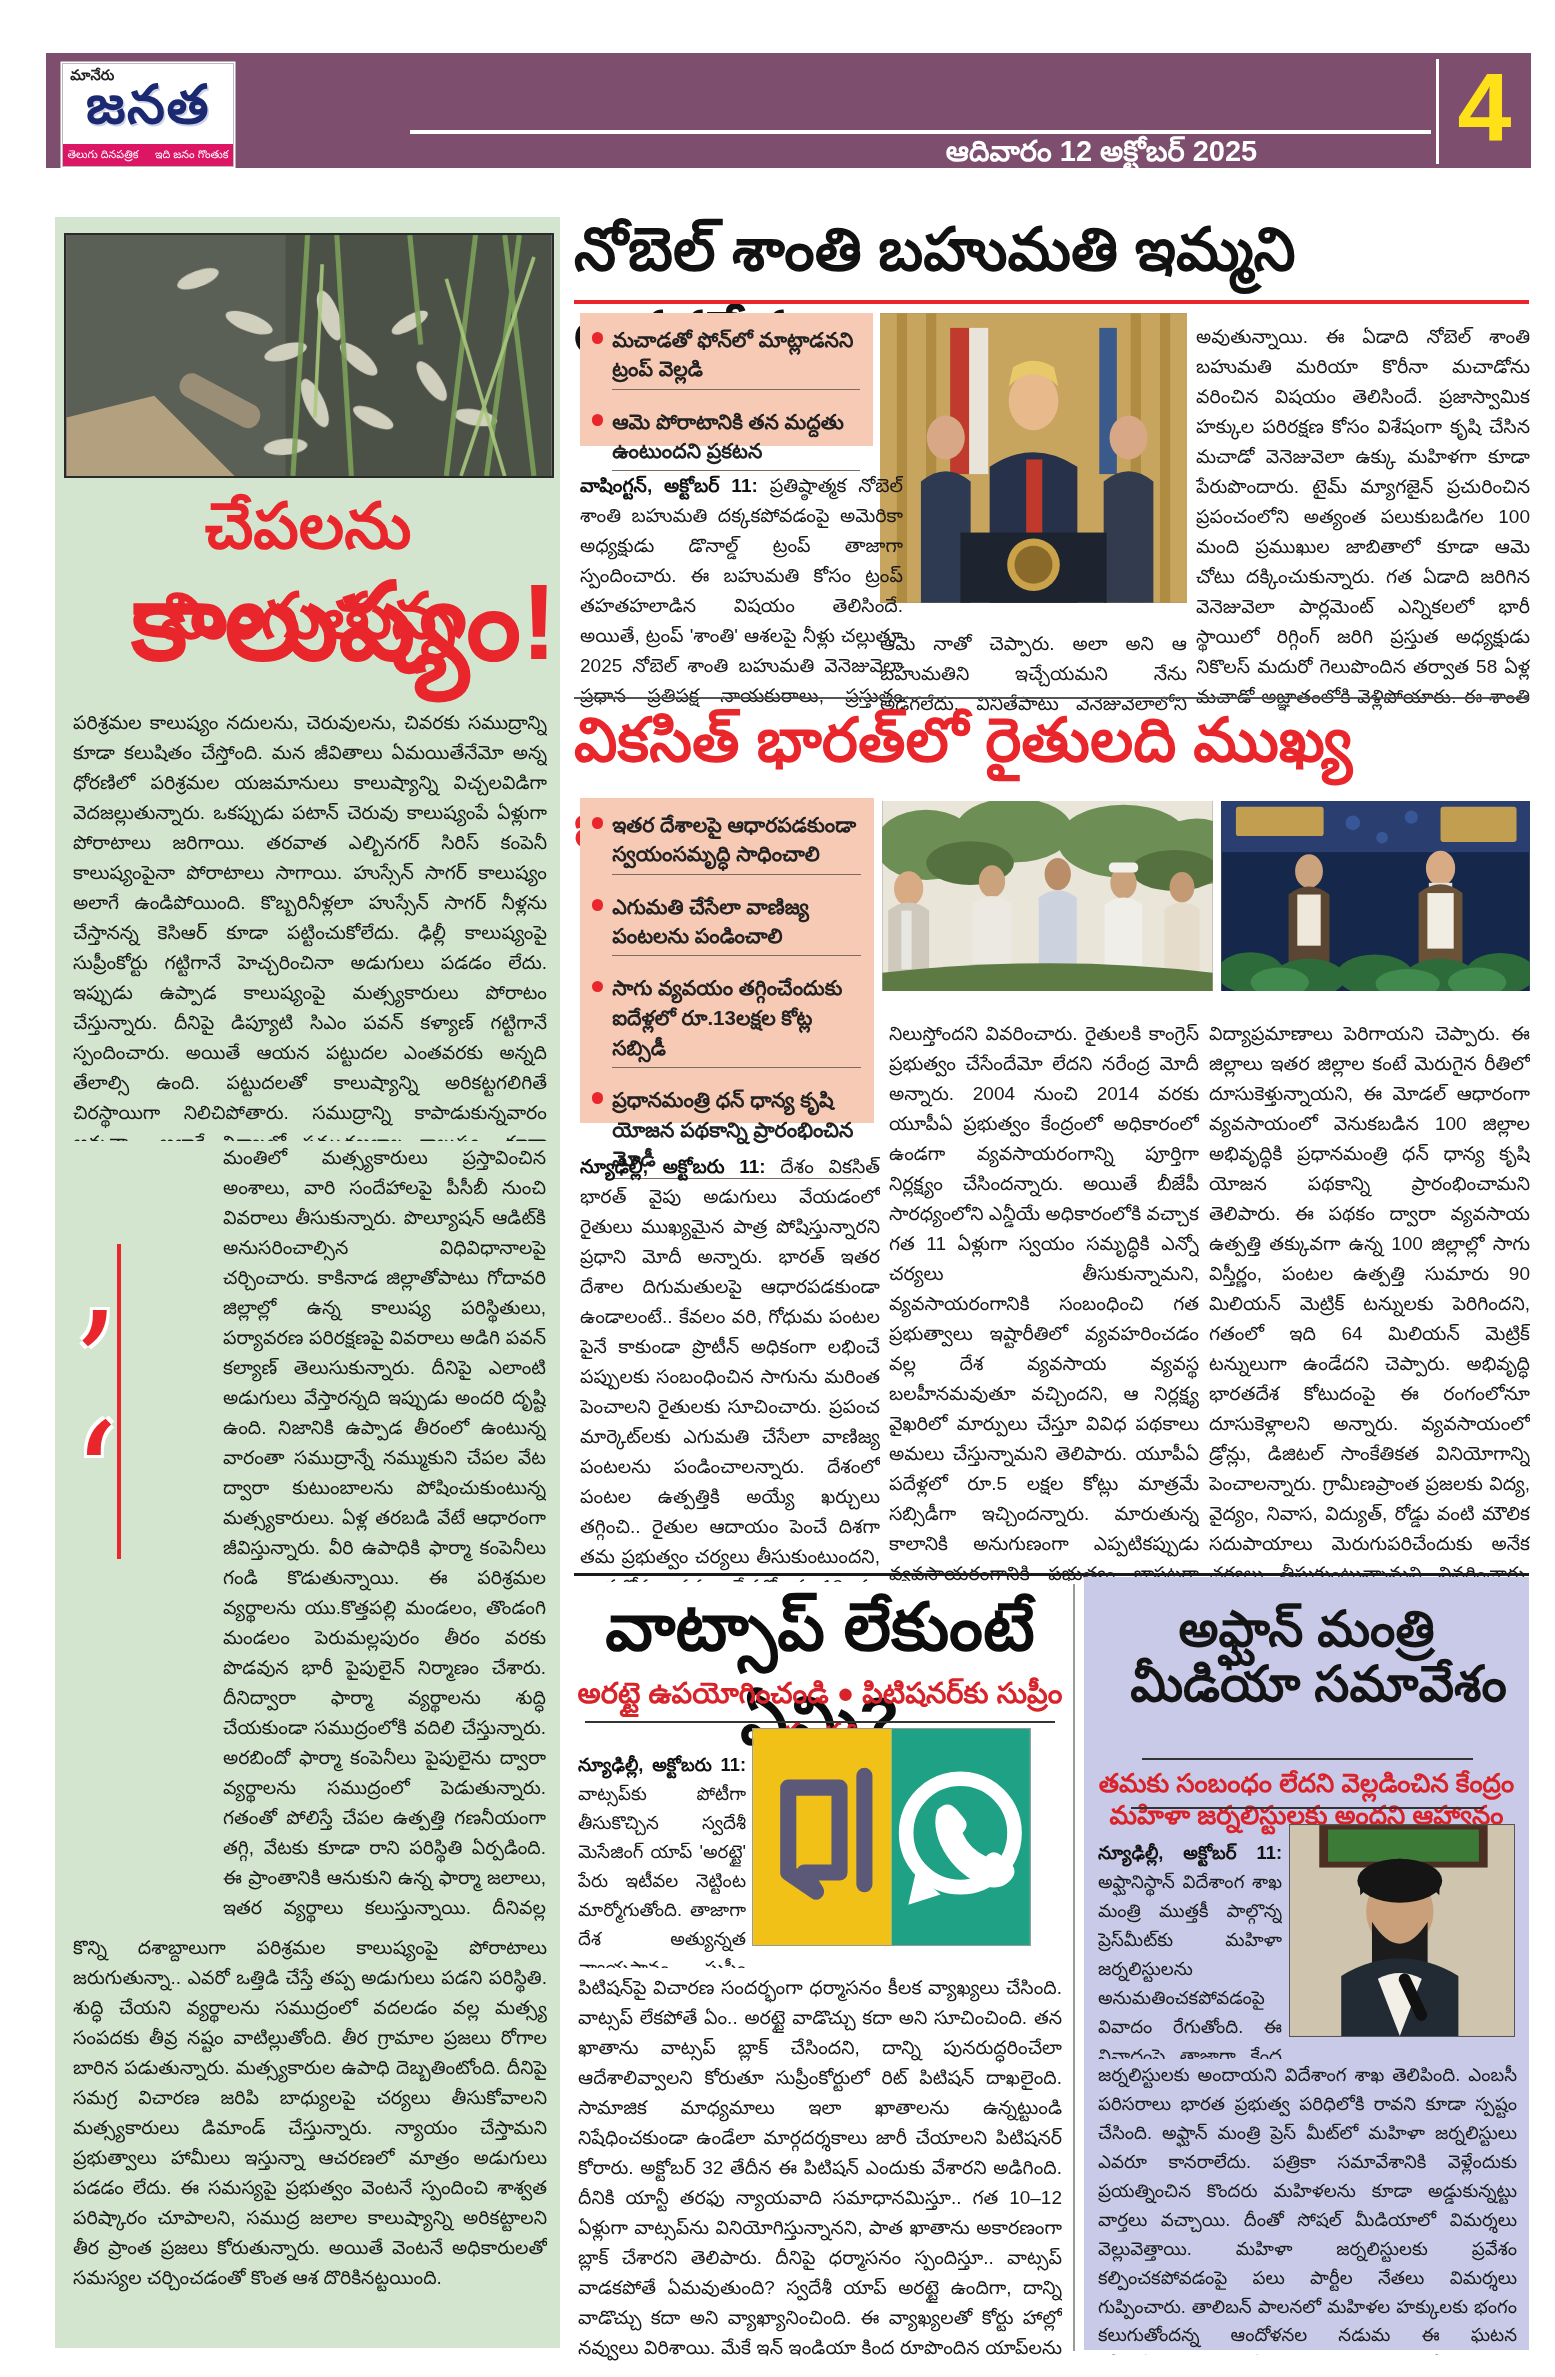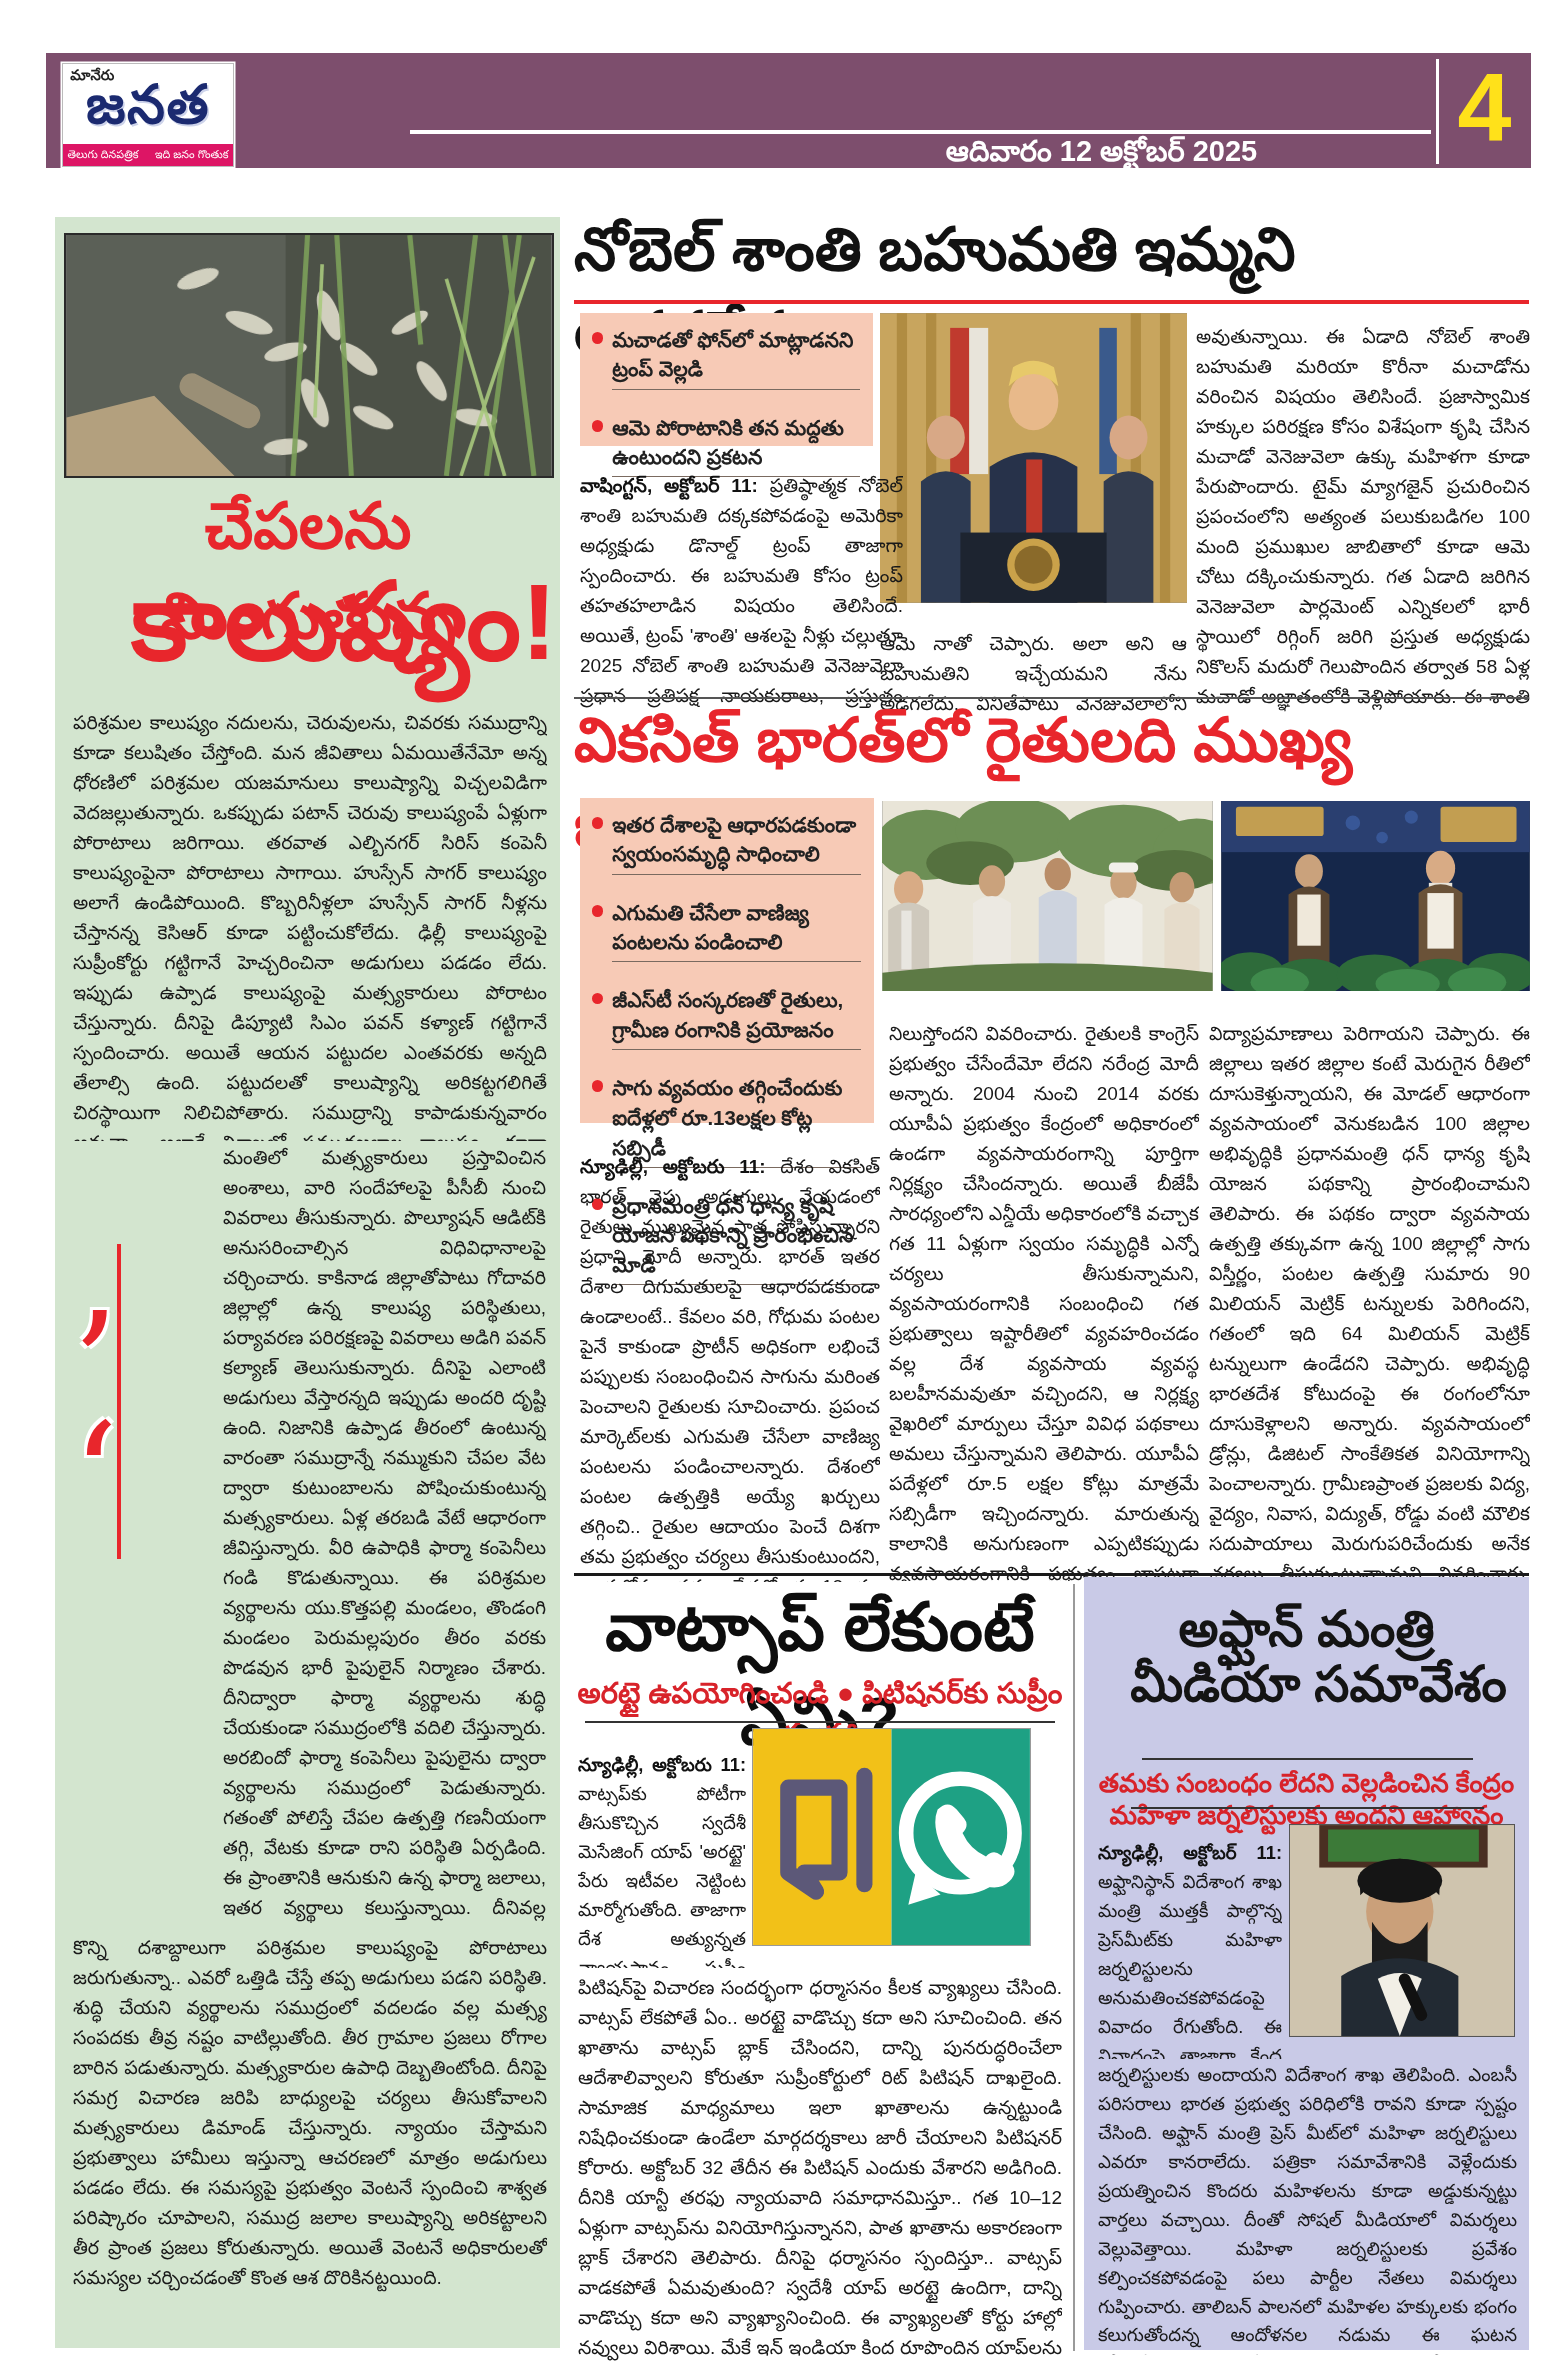--- a/index.html
+++ b/index.html
@@ -33,21 +33,21 @@
   .quote-line{left:117px;top:1244px;width:4.4px;height:315px;background:#e8262c;}
   .quote-mark{font-family:"DejaVu Serif","Liberation Serif",serif;font-size:146px;color:#e8262c;line-height:0.8;
               text-shadow:-2.9px -2.9px 0 #fff,2.9px -2.9px 0 #fff,-2.9px 2.9px 0 #fff,2.9px 2.9px 0 #fff;}
   .q1{left:72px;top:1308px;}
   .q2{left:72px;top:1418px;}
   
   .nobel-hl{left:574px;top:215px;width:955px;font-size:60px;font-weight:bold;color:#121212;}
   .nobel-rule{left:574px;top:300px;width:955px;height:3.7px;background:#e8262c;}
   .bullet-box{background:#f7cab6;box-sizing:border-box;padding:11.7px 13px 5.9px 10.2px;}
   .bbox1{left:580px;top:313px;width:293px;height:133px;}
-  .bitem{display:flex;margin-bottom:23px;}
+  .bitem{display:flex;margin-bottom:17px;}
   .bdot{width:11.7px;height:11.7px;border-radius:50%;background:#e8262c;margin:7.3px 8.8px 0 1.5px;flex:none;}
   .btext{font-size:20.5px;font-weight:bold;color:#222;line-height:1.45;border-bottom:1.5px solid #7a6a60;
          padding-bottom:4.4px;flex:1;}
   .photo{background:#888;overflow:hidden;}
   .trump-photo{left:880px;top:313px;width:307px;height:290px;}
   .n-col1{left:580px;top:452px;width:323px;height:244px;}
   .n-col2{left:880px;top:610px;width:307px;height:86px;}
   .n-col3{left:1196px;top:303px;width:334px;height:395px;}
   .dateline{font-weight:bold;color:#111;}
   
@@ -204,24 +204,20 @@
     <div class="bitem">
       <span class="bdot"></span>
       <span class="btext">ఇతర దేశాలపై ఆధారపడకుండా స్వయంసమృద్ధి సాధించాలి</span>
     </div>
     <div class="bitem">
       <span class="bdot"></span>
       <span class="btext">ఎగుమతి చేసేలా వాణిజ్య పంటలను పండించాలి</span>
     </div>
     <div class="bitem">
       <span class="bdot"></span>
-      <span class="btext">జీఎస్‌టీ సంస్కరణతో రైతులు, గ్రామీణ రంగానికి ప్రయోజనం</span>
-    </div>
-    <div class="bitem">
-      <span class="bdot"></span>
       <span class="btext">సాగు వ్యవయం తగ్గించేందుకు ఐదేళ్లలో రూ.13లక్షల కోట్ల సబ్సిడీ</span>
     </div>
     <div class="bitem">
       <span class="bdot"></span>
       <span class="btext">ప్రధానమంత్రి ధన్ ధాన్య కృషి యోజన పథకాన్ని ప్రారంభించిన మోడీ</span>
     </div>
   </div>
 
   <div class="abs photo modi1-photo">
     <svg width="331" height="190" viewBox="0 0 452 260">

